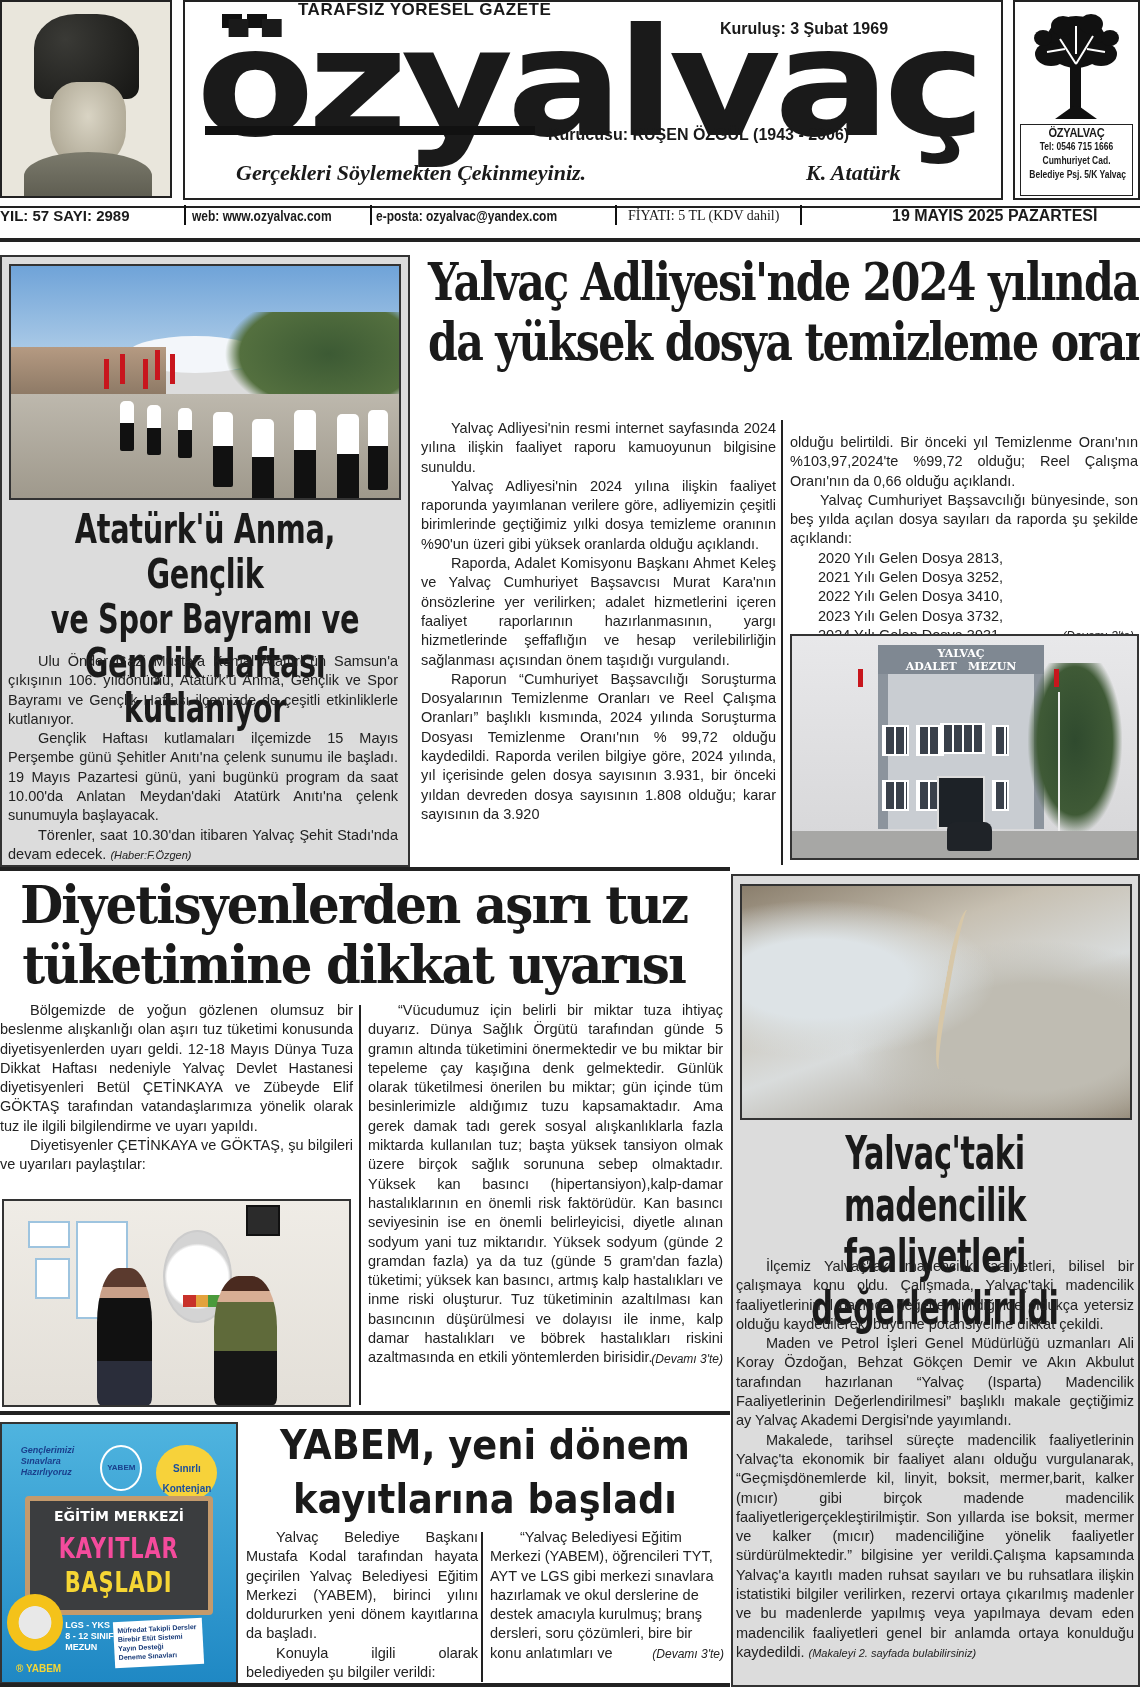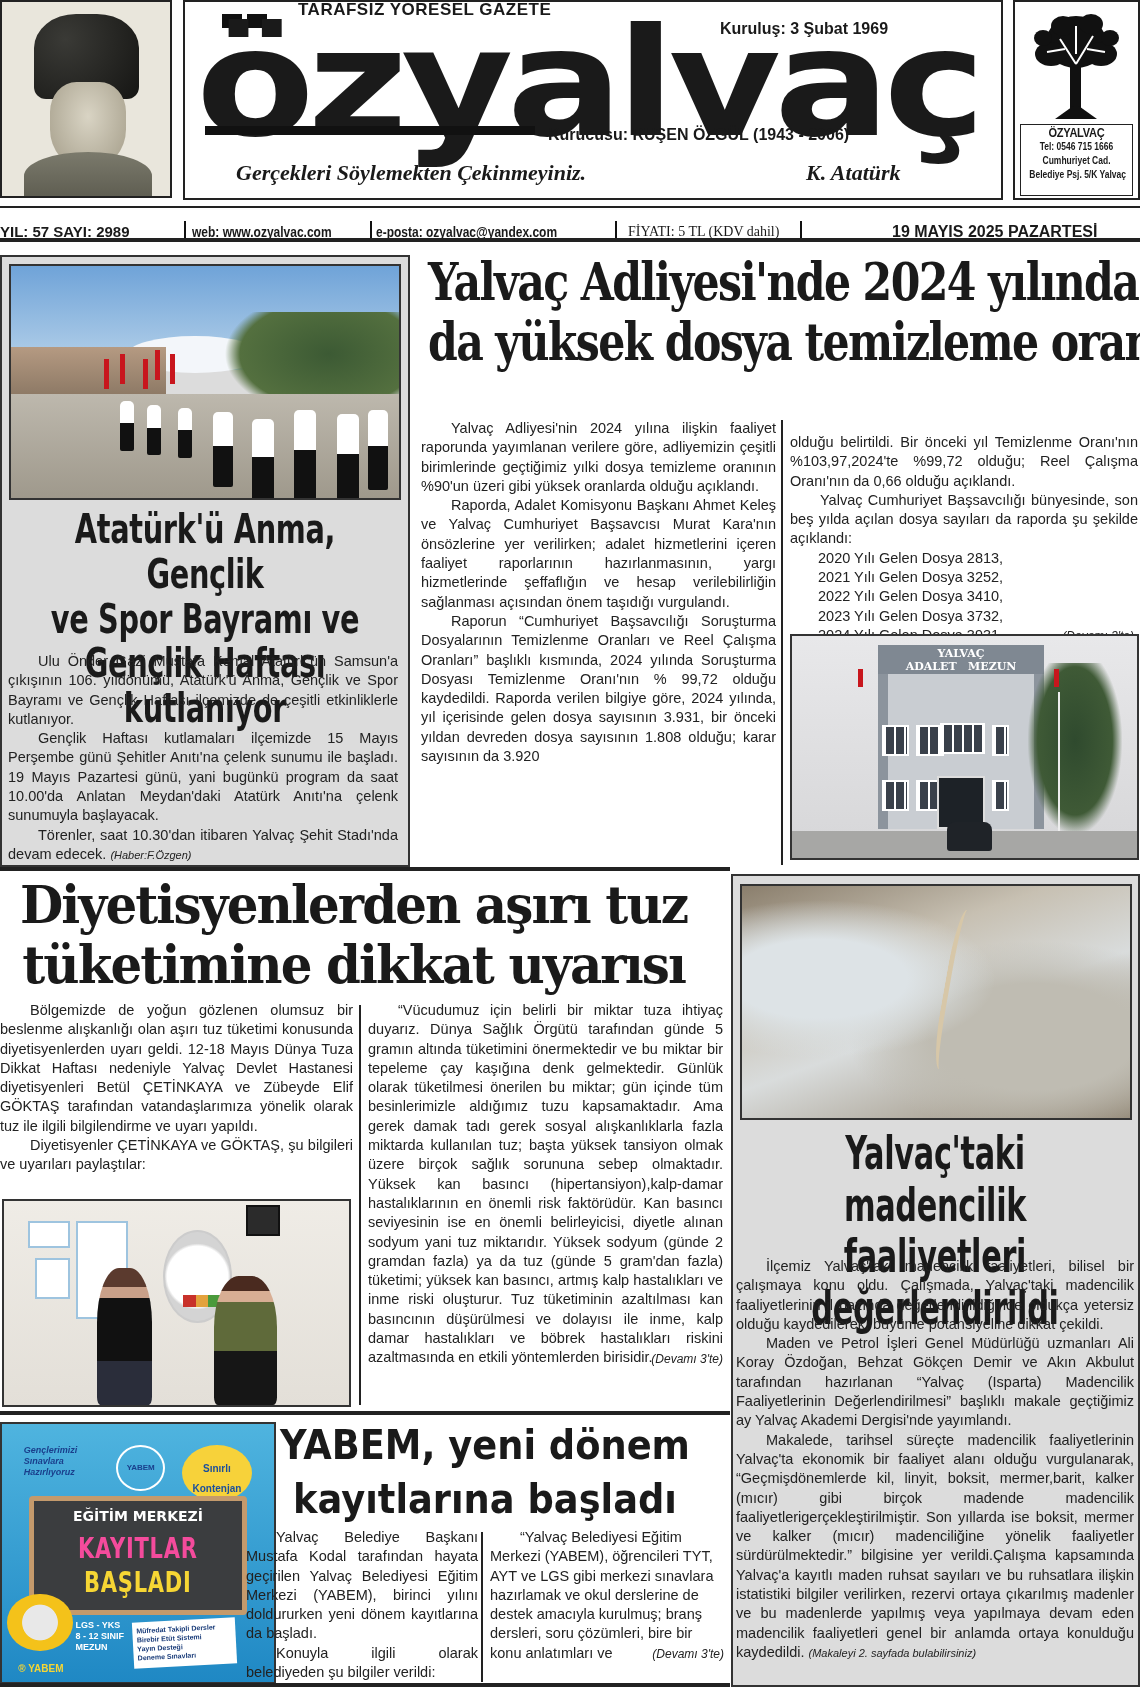--- a/index.html
+++ b/index.html
@@ -20,21 +20,21 @@
   .founder { left: 548px; top: 126px; font-size: 16px; font-weight: bold; text-align: center; }
   .motto { left: 236px; top: 160px; font-family: "Liberation Serif", serif; font-style: italic; font-weight: bold; font-size: 22px; }
   .motto-author { left: 806px; top: 160px; font-family: "Liberation Serif", serif; font-style: italic; font-weight: bold; font-size: 22px; }
   .tree-box { left: 1013px; top: 0; width: 127px; height: 200px; border: 2px solid #222; }
   .tree-info { position:absolute; left: 5px; top: 122px; width: 113px; height: 72px; border: 1px solid #222; text-align:center; font-family: "Liberation Sans", sans-serif; }
   .tree-info .n { font-weight: bold; font-size: 13px; letter-spacing: -0.3px; transform: scaleX(0.85); }
   .tree-info .l { font-size: 10px; font-weight: bold; line-height: 14px; transform: scaleX(0.85); white-space: nowrap; }
 
   
   .rule { left: 0; width: 1140px; background: #222; }
-  .infobar { left: 0; top: 221px; width: 1140px; height: 22px; font-size: 15px; font-weight: bold; white-space: nowrap; }
+  .infobar { left: 0; top: 205px; width: 1140px; height: 22px; font-size: 15px; font-weight: bold; white-space: nowrap; }
   .infobar span { position: absolute; top: 2px; }
   .infobar .cond { transform: scaleX(0.8); transform-origin: left; }
   .infobar .sep { width: 2px; height: 20px; background: #111; top: 0; }
 
   
   .panel-grey { background: #dcdcdc; border: 2px solid #333; }
   .photo { border: 2px solid #333; overflow: hidden; }
   .headline-cond { font-family: "DejaVu Sans", sans-serif; font-weight: bold; transform: scaleX(0.72); transform-origin: center; text-align: center; line-height: 1.12; letter-spacing: -0.5px; }
   .serif-head { font-family: "DejaVu Serif", serif; font-weight: bold; letter-spacing: -2px; line-height: 1.15; }
   .body-text { font-size: 14.5px; line-height: 19.3px; text-align: justify; color: #222; }
@@ -171,20 +171,21 @@
   <p>Ulu Önder Gazi Mustafa Kemal Atatürk'ün Samsun'a çıkışının 106. yıldönümü, Atatürk'ü Anma, Gençlik ve Spor Bayramı ve Gençlik Haftası ilçemizde de çeşitli etkinliklerle kutlanıyor.</p>
   <p>Gençlik Haftası kutlamaları ilçemizde 15 Mayıs Perşembe günü Şehitler Anıtı'na çelenk sunumu ile başladı. 19 Mayıs Pazartesi günü, yani bugünkü program da saat 10.00'da Anlatan Meydan'daki Atatürk Anıtı'na çelenk sunumuyla başlayacak.</p>
   <p><span>Törenler, saat 10.30'dan itibaren Yalvaç Şehit Stadı'nda devam edecek.</span> <span class="credit">(Haber:F.Özgen)</span></p>
 </div>
 
 <div class="abs serif-head" style="left:428px;top:252px;width:712px;font-size:52px;transform:scaleX(0.82);transform-origin:left;white-space:nowrap">
   <div>Yalvaç Adliyesi'nde 2024 yılında</div>
   <div>da yüksek dosya temizleme oranı</div>
 </div>
 <div class="abs body-text" style="left:421px;top:419px;width:355px">
+  <p>Yalvaç Adliyesi'nin resmi internet sayfasında 2024 yılına ilişkin faaliyet raporu kamuoyunun bilgisine sunuldu.</p>
   <p>Yalvaç Adliyesi'nin 2024 yılına ilişkin faaliyet raporunda yayımlanan verilere göre, adliyemizin çeşitli birimlerinde geçtiğimiz yılki dosya temizleme oranının %90'un üzeri gibi yüksek oranlarda olduğu açıklandı.</p>
   <p>Raporda, Adalet Komisyonu Başkanı Ahmet Keleş ve Yalvaç Cumhuriyet Başsavcısı Murat Kara'nın önsözlerine yer verilirken; adalet hizmetlerini içeren faaliyet raporlarının hazırlanmasının, yargı hizmetlerinde şeffaflığın ve hesap verilebilirliğin sağlanması açısından önem taşıdığı vurgulandı.</p>
   <p>Raporun  “Cumhuriyet Başsavcılığı Soruşturma Dosyalarının Temizlenme Oranları ve Reel Çalışma Oranları” başlıklı kısmında, 2024 yılında Soruşturma Dosyası Temizlenme Oranı'nın % 99,72 olduğu kaydedildi. Raporda verilen bilgiye göre, 2024 yılında, yıl içerisinde gelen dosya sayısının 3.931, bir önceki yıldan devreden dosya sayısının 1.808 olduğu; karar sayısının da 3.920</p>
 </div>
 <div class="abs vrule" style="left:781px;top:420px;height:445px"></div>
 <div class="abs body-text" style="left:790px;top:419px;width:348px">
   <p class="noindent">olduğu belirtildi. Bir önceki yıl Temizlenme Oranı'nın %103,97,2024'te %99,72 olduğu; Reel Çalışma Oranı'nın da 0,66 olduğu açıklandı.</p>
   <p>Yalvaç Cumhuriyet Başsavcılığı bünyesinde, son beş yılda açılan dosya sayıları da raporda şu şekilde açıklandı:</p>
   <div style="padding-left:28px">
     <div>2020 Yılı Gelen Dosya 2813,</div>
@@ -254,21 +255,21 @@
 <div class="abs headline-cond" style="left:675px;top:1128px;width:520px;font-size:46px;transform:scaleX(0.66)">
   <div>Yalvaç'taki madencilik</div>
   <div>faaliyetleri değerlendirildi</div>
 </div>
 <div class="abs body-text" style="left:736px;top:1257px;width:398px">
   <p>İlçemiz Yalvaç'taki madencilik faaliyetleri, bilisel bir çalışmaya konu oldu. Çalışmada, Yalvaç'taki madencilik faaliyetlerinin il bazında değerlendirildiğinde oldukça yetersiz olduğu kaydedilerek, büyüme potansiyeline dikkat çekildi.</p>
   <p>Maden ve Petrol İşleri Genel Müdürlüğü uzmanları Ali Koray Özdoğan, Behzat Gökçen Demir ve Akın Akbulut tarafından hazırlanan “Yalvaç (Isparta) Madencilik Faaliyetlerinin Değerlendirilmesi” başlıklı makale geçtiğimiz ay Yalvaç Akademi Dergisi'nde yayımlandı.</p>
   <p><span>Makalede, tarihsel süreçte madencilik faaliyetlerinin Yalvaç'ta ekonomik bir faaliyet alanı olduğu vurgulanarak, “Geçmişdönemlerde kil, linyit, boksit, mermer,barit, kalker (mıcır) gibi birçok madende madencilik faaliyetlerigerçekleştirilmiştir. Son yıllarda ise boksit, mermer ve kalker (mıcır) madenciliğine yönelik faaliyetler sürdürülmektedir.” bilgisine yer verildi.Çalışma kapsamında Yalvaç'a kayıtlı maden ruhsat sayıları ve bu ruhsatlara ilişkin istatistiki bilgiler verilirken, rezervi ortaya çıkarılmış madenler ve bu madenlerde yapılmış veya yapılmaya devam eden madencilik faaliyetleri genel bir anlamda ortaya konulduğu kaydedildi.</span> <span class="credit">(Makaleyi 2. sayfada bulabilirsiniz)</span></p>
 </div>
 
-<div class="abs photo yabem-ad" style="left:0;top:1422px;width:276px;height:262px">
+<div class="abs photo yabem-ad" style="left:0;top:1422px;width:238px;height:262px">
   <div style="position:absolute;left:8%;top:8%;width:34%;font-size:9px;font-weight:bold;color:#1a3f8c;font-style:italic;line-height:11px">Gençlerimizi Sınavlara Hazırlıyoruz</div>
   <div style="position:absolute;left:42%;top:8%;width:18%;height:18%;border-radius:50%;border:2px solid #fff;color:#1a3f8c;font-size:8px;font-weight:bold;text-align:center;padding-top:16px">YABEM</div>
   <div class="ad-badge">Sınırlı Kontenjan</div>
   <div class="board">
     <div class="ad-title" style="top:6%;font-size:14px;color:#fff">EĞİTİM MERKEZİ</div>
     <div class="ad-title" style="top:28%;font-size:28px;color:#f44b9c;letter-spacing:1px;transform:scaleX(0.75)">KAYITLAR</div>
     <div class="ad-title" style="top:60%;font-size:28px;color:#f6d634;letter-spacing:1px;transform:scaleX(0.75)">BAŞLADI</div>
   </div>
   <div class="ad-clock"></div>
   <div style="position:absolute;left:27%;top:76%;font-size:9px;font-weight:bold;color:#fff;white-space:pre-line;line-height:11px">LGS - YKS

